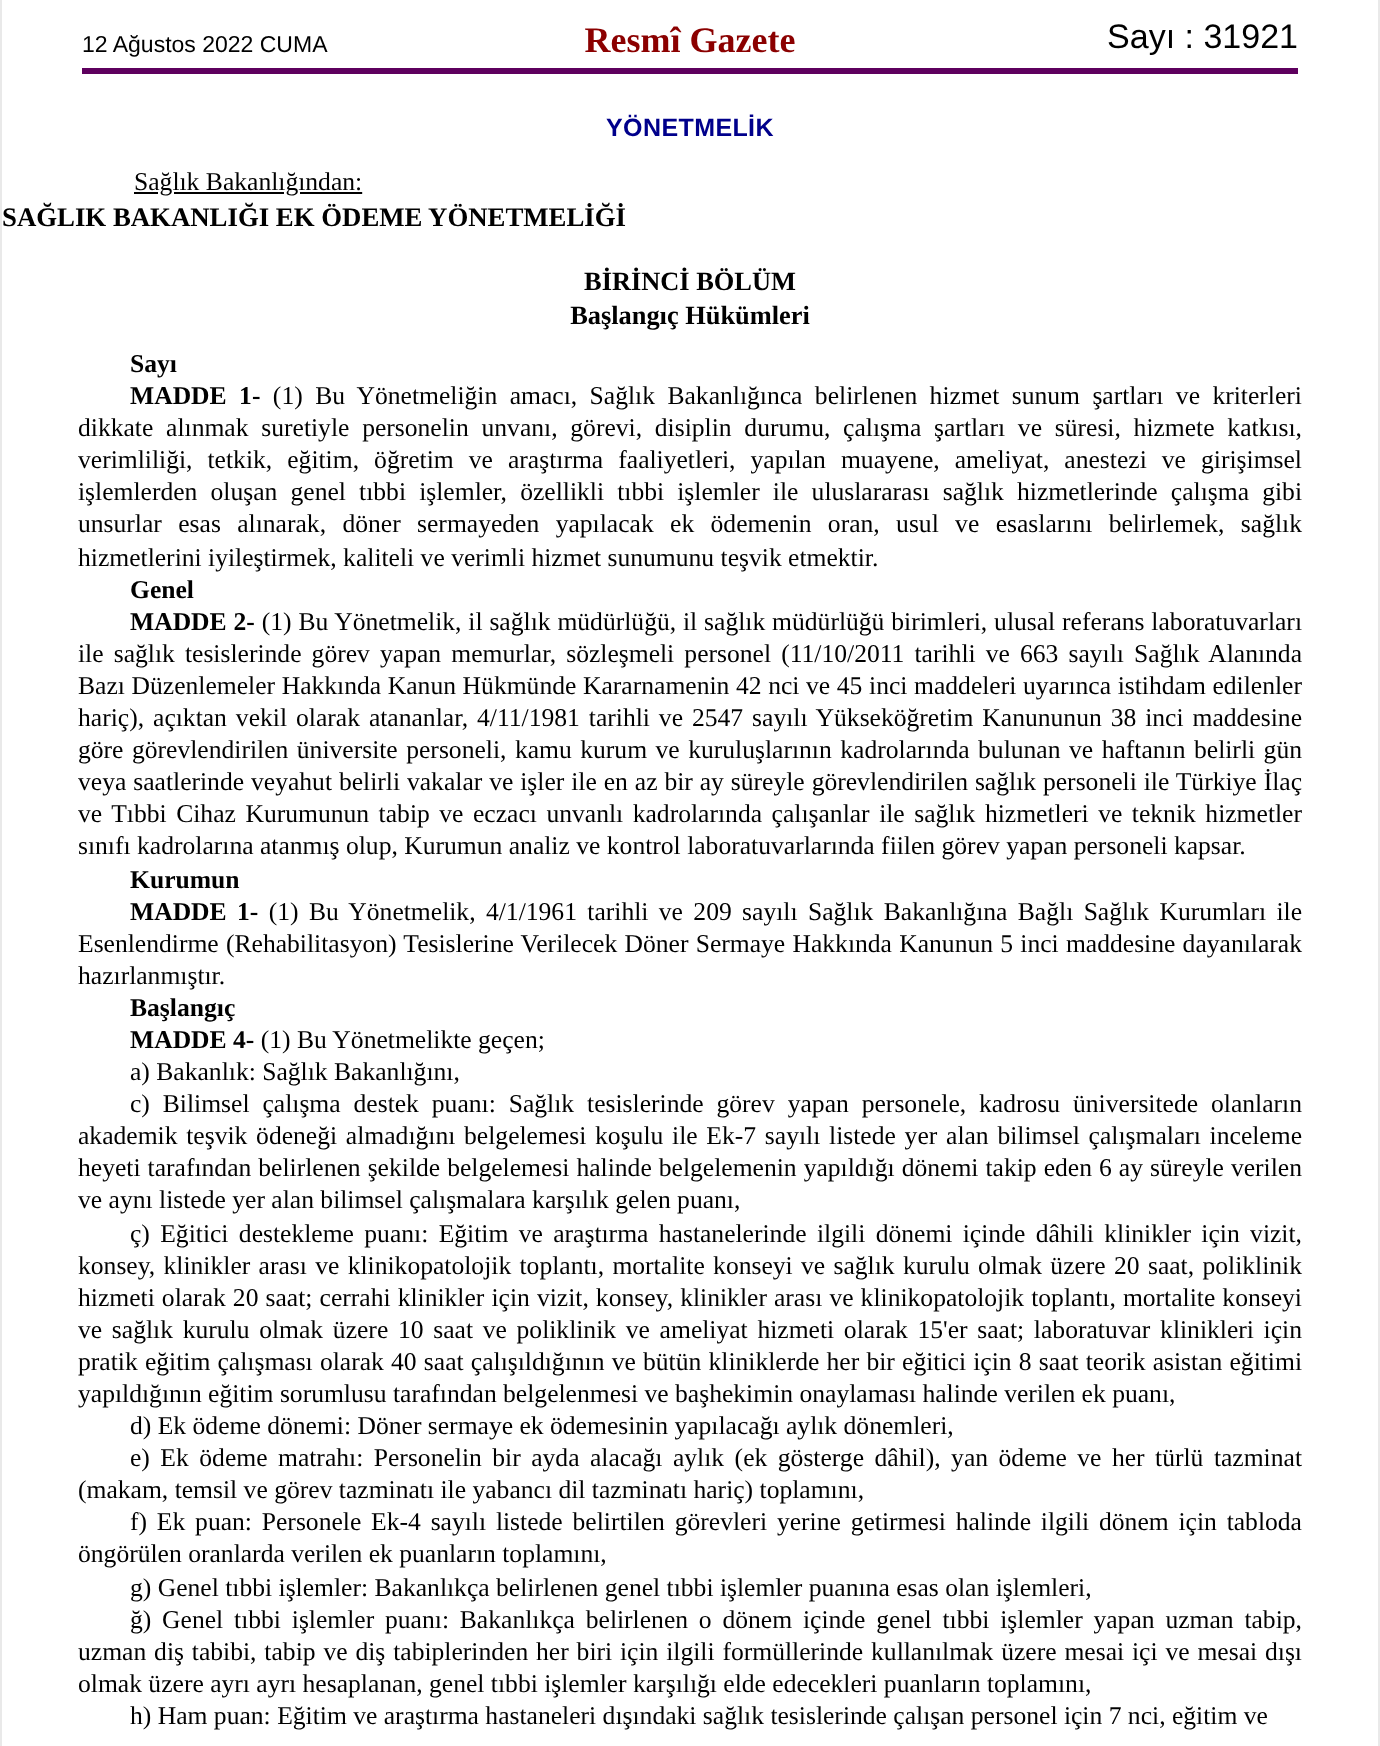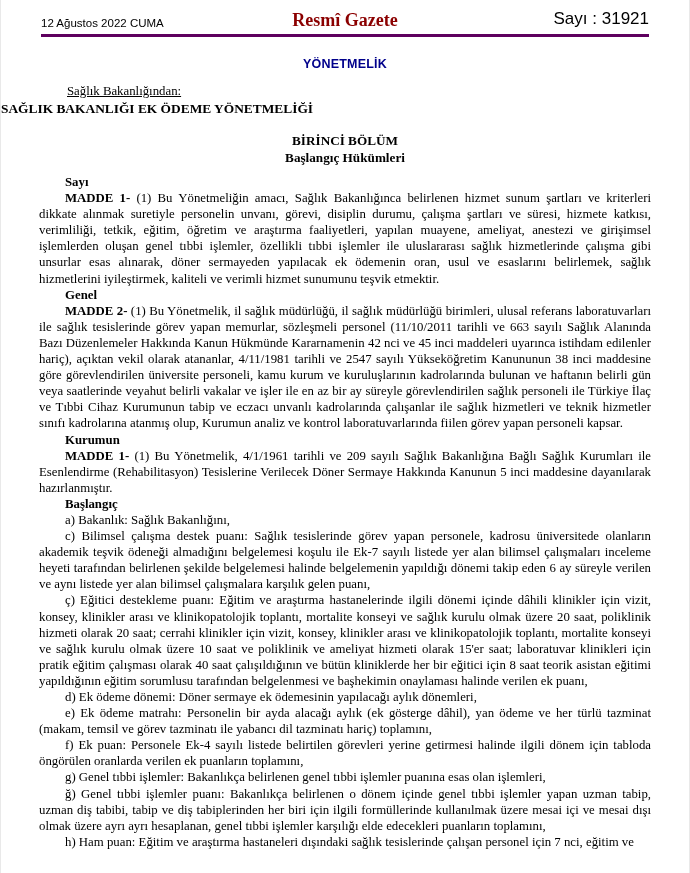--- a/index.html
+++ b/index.html
@@ -88,20 +88,21 @@
   </div>
 
   <div class="article-body">
       <p class="heading">Sayı</p>
       <p class="para"><b class="lead">MADDE 1-</b> (1) Bu Yönetmeliğin amacı, Sağlık Bakanlığınca belirlenen hizmet sunum şartları ve kriterleri dikkate alınmak suretiyle personelin unvanı, görevi, disiplin durumu, çalışma şartları ve süresi, hizmete katkısı, verimliliği, tetkik, eğitim, öğretim ve araştırma faaliyetleri, yapılan muayene, ameliyat, anestezi ve girişimsel işlemlerden oluşan genel tıbbi işlemler, özellikli tıbbi işlemler ile uluslararası sağlık hizmetlerinde çalışma gibi unsurlar esas alınarak, döner sermayeden yapılacak ek ödemenin oran, usul ve esaslarını belirlemek, sağlık hizmetlerini iyileştirmek, kaliteli ve verimli hizmet sunumunu teşvik etmektir.</p>
       <p class="heading">Genel</p>
       <p class="para"><b class="lead">MADDE 2-</b> (1) Bu Yönetmelik, il sağlık müdürlüğü, il sağlık müdürlüğü birimleri, ulusal referans laboratuvarları ile sağlık tesislerinde görev yapan memurlar, sözleşmeli personel (11/10/2011 tarihli ve 663 sayılı Sağlık Alanında Bazı Düzenlemeler Hakkında Kanun Hükmünde Kararnamenin 42 nci ve 45 inci maddeleri uyarınca istihdam edilenler hariç), açıktan vekil olarak atananlar, 4/11/1981 tarihli ve 2547 sayılı Yükseköğretim Kanununun 38 inci maddesine göre görevlendirilen üniversite personeli, kamu kurum ve kuruluşlarının kadrolarında bulunan ve haftanın belirli gün veya saatlerinde veyahut belirli vakalar ve işler ile en az bir ay süreyle görevlendirilen sağlık personeli ile Türkiye İlaç ve Tıbbi Cihaz Kurumunun tabip ve eczacı unvanlı kadrolarında çalışanlar ile sağlık hizmetleri ve teknik hizmetler sınıfı kadrolarına atanmış olup, Kurumun analiz ve kontrol laboratuvarlarında fiilen görev yapan personeli kapsar.</p>
       <p class="heading">Kurumun</p>
       <p class="para"><b class="lead">MADDE 1-</b> (1) Bu Yönetmelik, 4/1/1961 tarihli ve 209 sayılı Sağlık Bakanlığına Bağlı Sağlık Kurumları ile Esenlendirme (Rehabilitasyon) Tesislerine Verilecek Döner Sermaye Hakkında Kanunun 5 inci maddesine dayanılarak hazırlanmıştır.</p>
       <p class="heading">Başlangıç</p>
+      <p class="para"><b class="lead">MADDE 4-</b> (1) Bu Yönetmelikte geçen;</p>
       <p class="para">a) Bakanlık: Sağlık Bakanlığını,</p>
       <p class="para">c) Bilimsel çalışma destek puanı: Sağlık tesislerinde görev yapan personele, kadrosu üniversitede olanların akademik teşvik ödeneği almadığını belgelemesi koşulu ile Ek-7 sayılı listede yer alan bilimsel çalışmaları inceleme heyeti tarafından belirlenen şekilde belgelemesi halinde belgelemenin yapıldığı dönemi takip eden 6 ay süreyle verilen ve aynı listede yer alan bilimsel çalışmalara karşılık gelen puanı,</p>
       <p class="para">ç) Eğitici destekleme puanı: Eğitim ve araştırma hastanelerinde ilgili dönemi içinde dâhili klinikler için vizit, konsey, klinikler arası ve klinikopatolojik toplantı, mortalite konseyi ve sağlık kurulu olmak üzere 20 saat, poliklinik hizmeti olarak 20 saat; cerrahi klinikler için vizit, konsey, klinikler arası ve klinikopatolojik toplantı, mortalite konseyi ve sağlık kurulu olmak üzere 10 saat ve poliklinik ve ameliyat hizmeti olarak 15'er saat; laboratuvar klinikleri için pratik eğitim çalışması olarak 40 saat çalışıldığının ve bütün kliniklerde her bir eğitici için 8 saat teorik asistan eğitimi yapıldığının eğitim sorumlusu tarafından belgelenmesi ve başhekimin onaylaması halinde verilen ek puanı,</p>
       <p class="para">d) Ek ödeme dönemi: Döner sermaye ek ödemesinin yapılacağı aylık dönemleri,</p>
       <p class="para">e) Ek ödeme matrahı: Personelin bir ayda alacağı aylık (ek gösterge dâhil), yan ödeme ve her türlü tazminat (makam, temsil ve görev tazminatı ile yabancı dil tazminatı hariç) toplamını,</p>
       <p class="para">f) Ek puan: Personele Ek-4 sayılı listede belirtilen görevleri yerine getirmesi halinde ilgili dönem için tabloda öngörülen oranlarda verilen ek puanların toplamını,</p>
       <p class="para">g) Genel tıbbi işlemler: Bakanlıkça belirlenen genel tıbbi işlemler puanına esas olan işlemleri,</p>
       <p class="para">ğ) Genel tıbbi işlemler puanı: Bakanlıkça belirlenen o dönem içinde genel tıbbi işlemler yapan uzman tabip, uzman diş tabibi, tabip ve diş tabiplerinden her biri için ilgili formüllerinde kullanılmak üzere mesai içi ve mesai dışı olmak üzere ayrı ayrı hesaplanan, genel tıbbi işlemler karşılığı elde edecekleri puanların toplamını,</p>
       <p class="para">h) Ham puan: Eğitim ve araştırma hastaneleri dışındaki sağlık tesislerinde çalışan personel için 7 nci, eğitim ve</p>
     </div>

